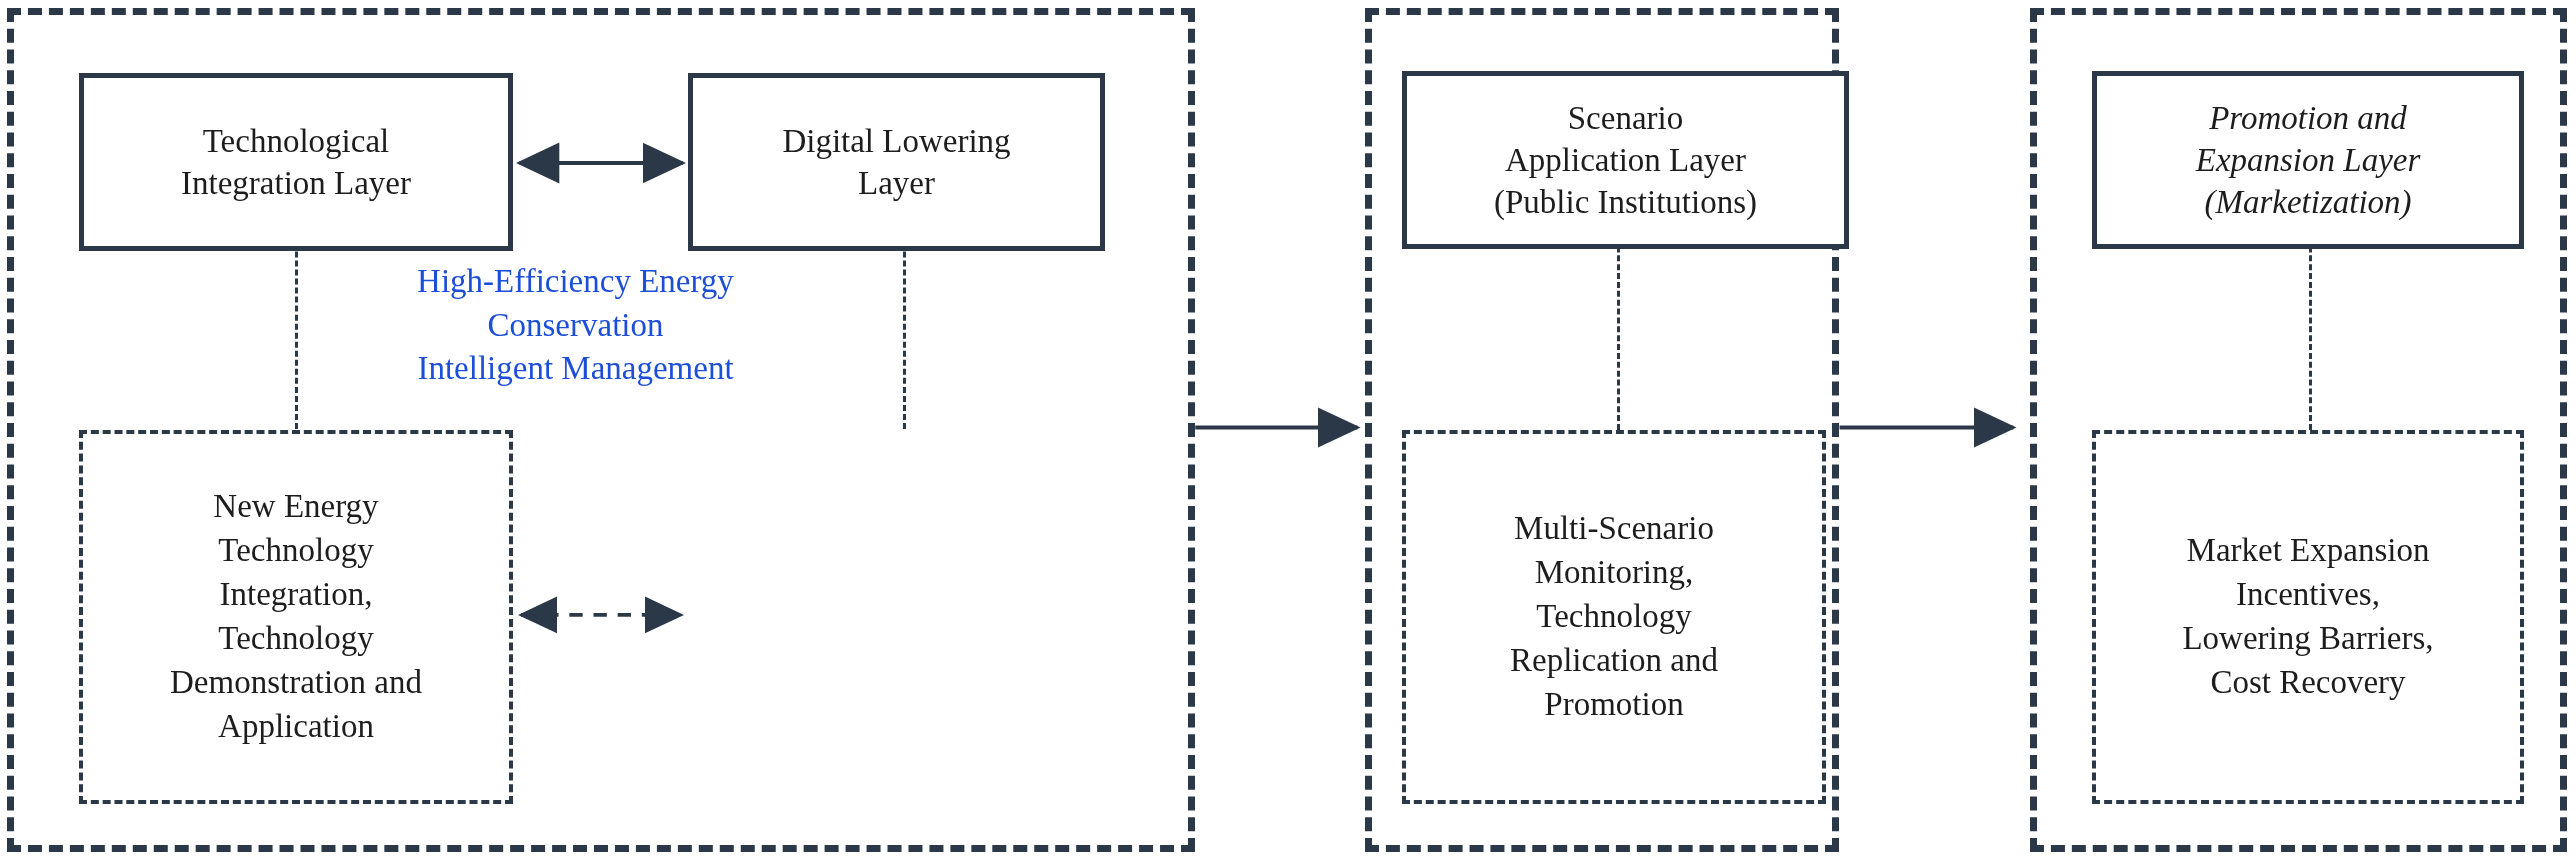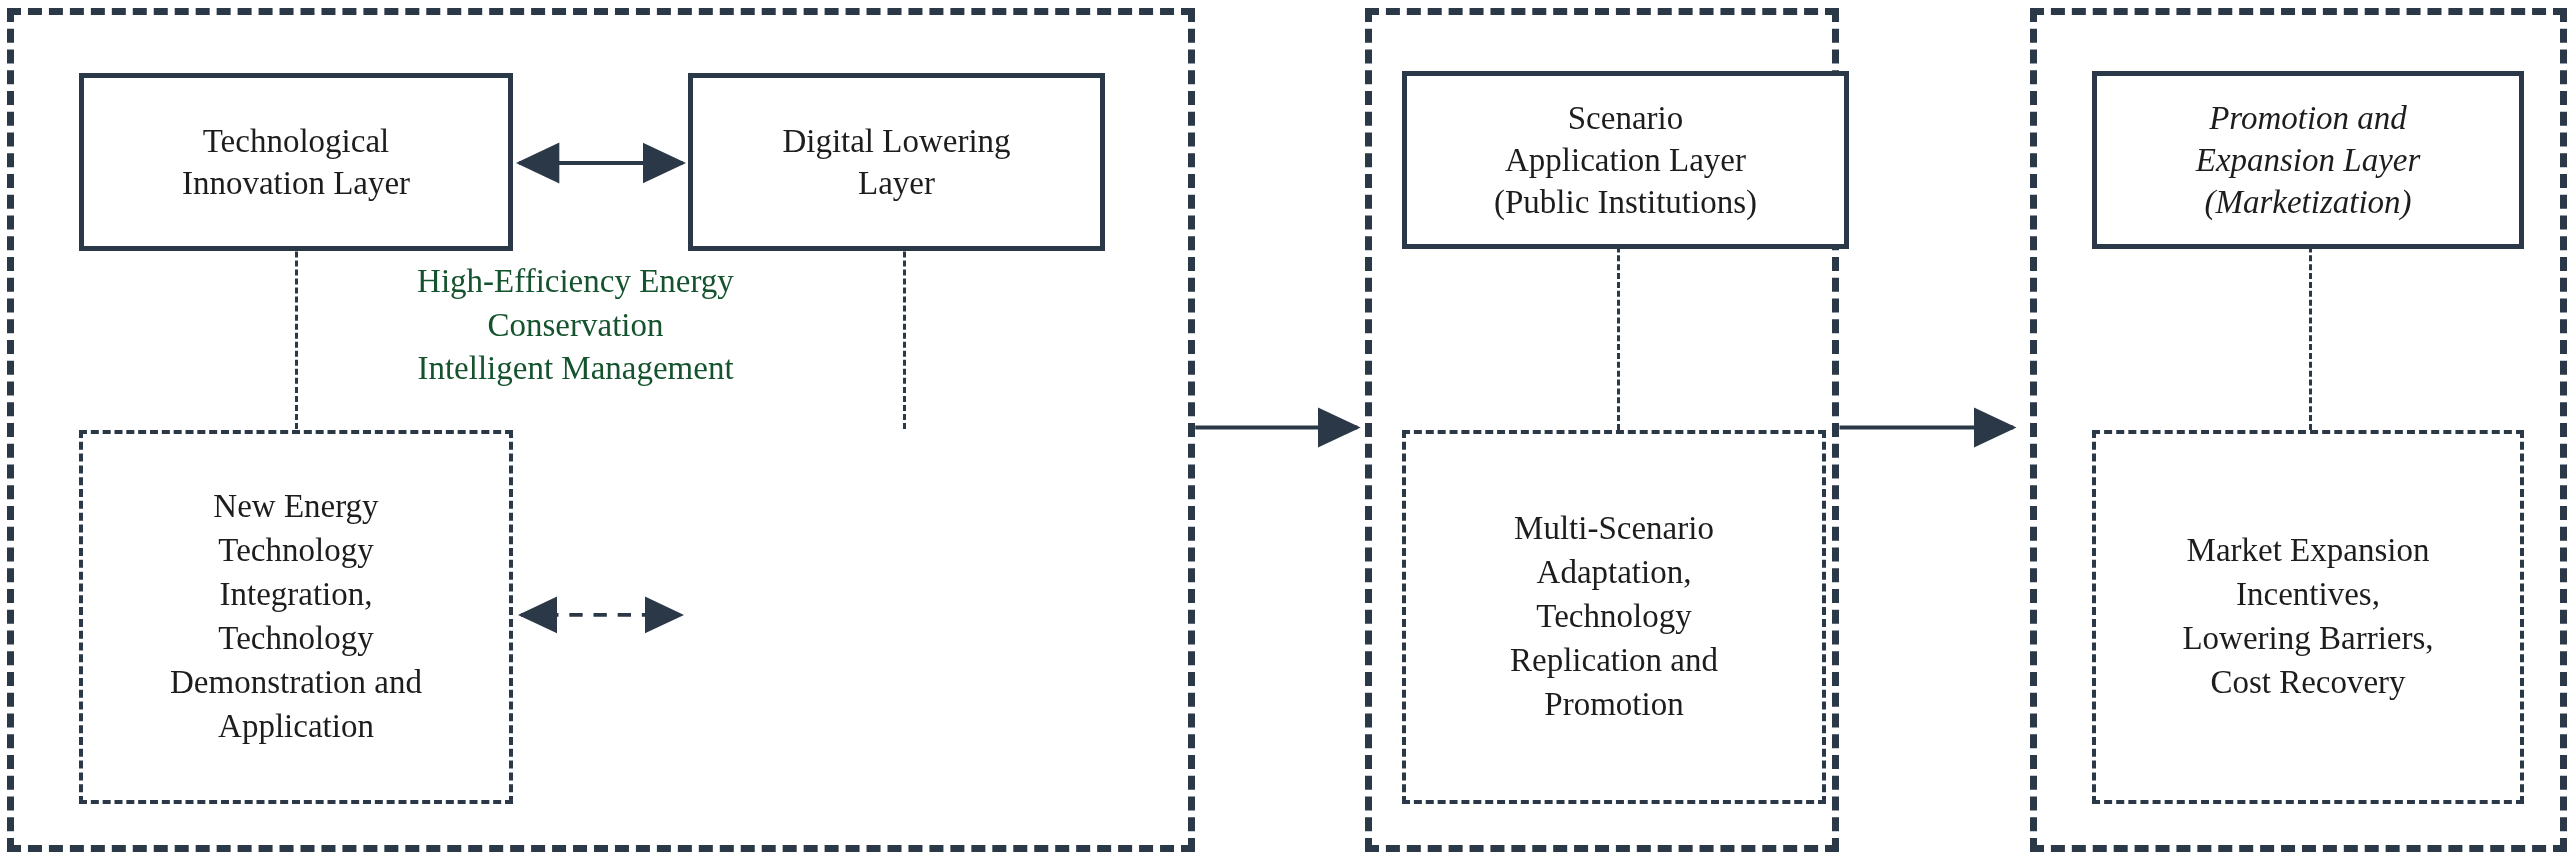--- a/index.html
+++ b/index.html
@@ -67,21 +67,21 @@
     color: #1d1d1d;
     padding: 0 11.7px;
     white-space: pre-line;
   }
 
   
   .free-label {
     position: absolute;
     font-size: 33px;
     line-height: 1.32;
-    color: #14532d;
+    color: #1d4ed8;
     text-align: center;
     white-space: pre-line;
     z-index: 5;
     background: #ffffff;
   }
 
   
   .v-connector {
     position: absolute;
     z-index: 2;
@@ -112,21 +112,21 @@
   <div class="v-connector" style="left:295px; top:125px; width:3.3px; height:304px;">
     <span class="stroke"></span>
   </div>
 
   <div class="v-connector" style="left:903px; top:125px; width:3.3px; height:304px;">
     <span class="stroke"></span>
   </div>
 
   <div class="solid-box" style="left:79px; top:73px; width:434px; height:178px;">
     <span class="txt">Technological
-Innovation Layer</span>
+Integration Layer</span>
   </div>
 
   <div class="solid-box" style="left:688px; top:73px; width:417px; height:178px;">
     <span class="txt">Digital Lowering
 Layer</span>
   </div>
 
   <svg class="arrow-svg" style="left:501px; top:140px;" width="200" height="46" viewBox="0 0 240 55">
     <defs>
       <marker id="mkR-solid" markerWidth="11" markerHeight="11" refX="9.6" refY="5.5" orient="auto" markerUnits="strokeWidth">
@@ -181,21 +181,21 @@
   </div>
 
   <div class="solid-box" style="left:1402px; top:71px; width:447px; height:178px;">
     <span class="txt">Scenario
 Application Layer
 (Public Institutions)</span>
   </div>
 
   <div class="dashed-box" style="left:1402px; top:430px; width:424px; height:374px;">
     <span class="txt">Multi-Scenario
-Adaptation,
+Monitoring,
 Technology
 Replication and
 Promotion</span>
   </div>
 
   <svg class="arrow-svg" style="left:1837px; top:406px;" width="192" height="43" viewBox="0 0 230 52">
     <defs>
       <marker id="mkR-link2" markerWidth="11" markerHeight="11" refX="9.6" refY="5.5" orient="auto" markerUnits="strokeWidth">
         <path d="M0,0.6 L10.4,5.5 L0,10.4 z" fill="#2b3847"></path>
       </marker>

